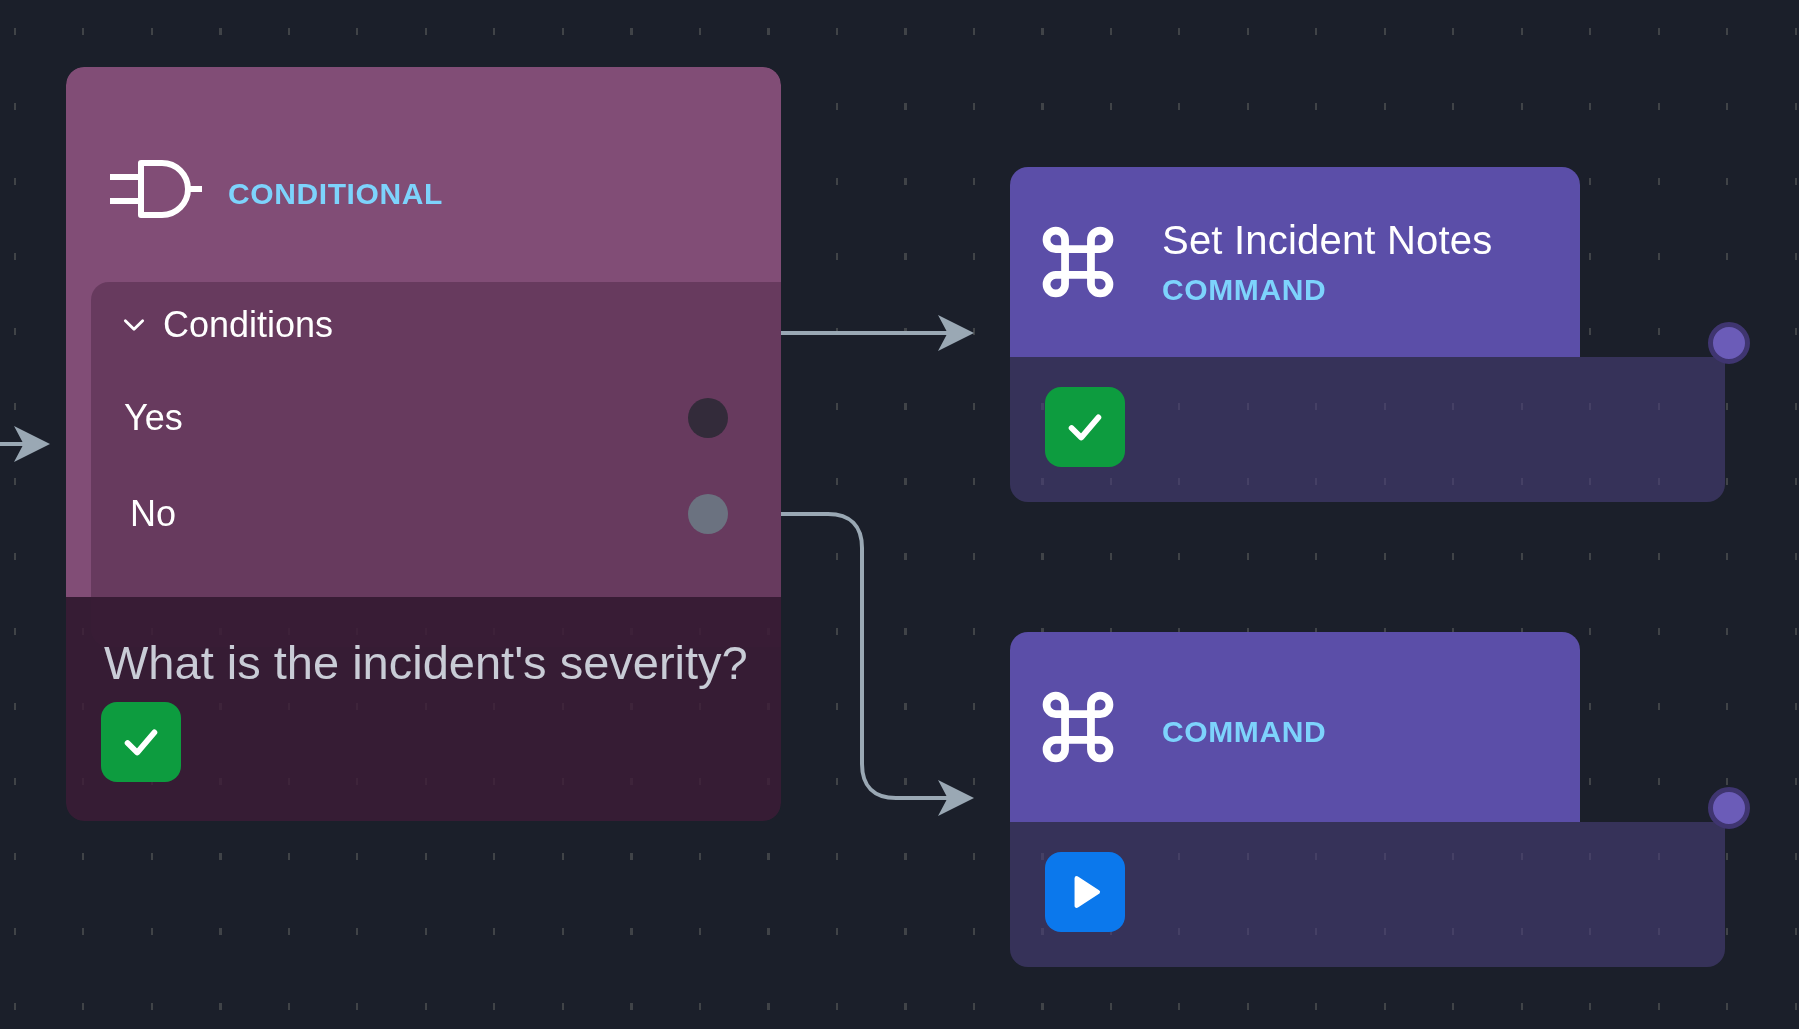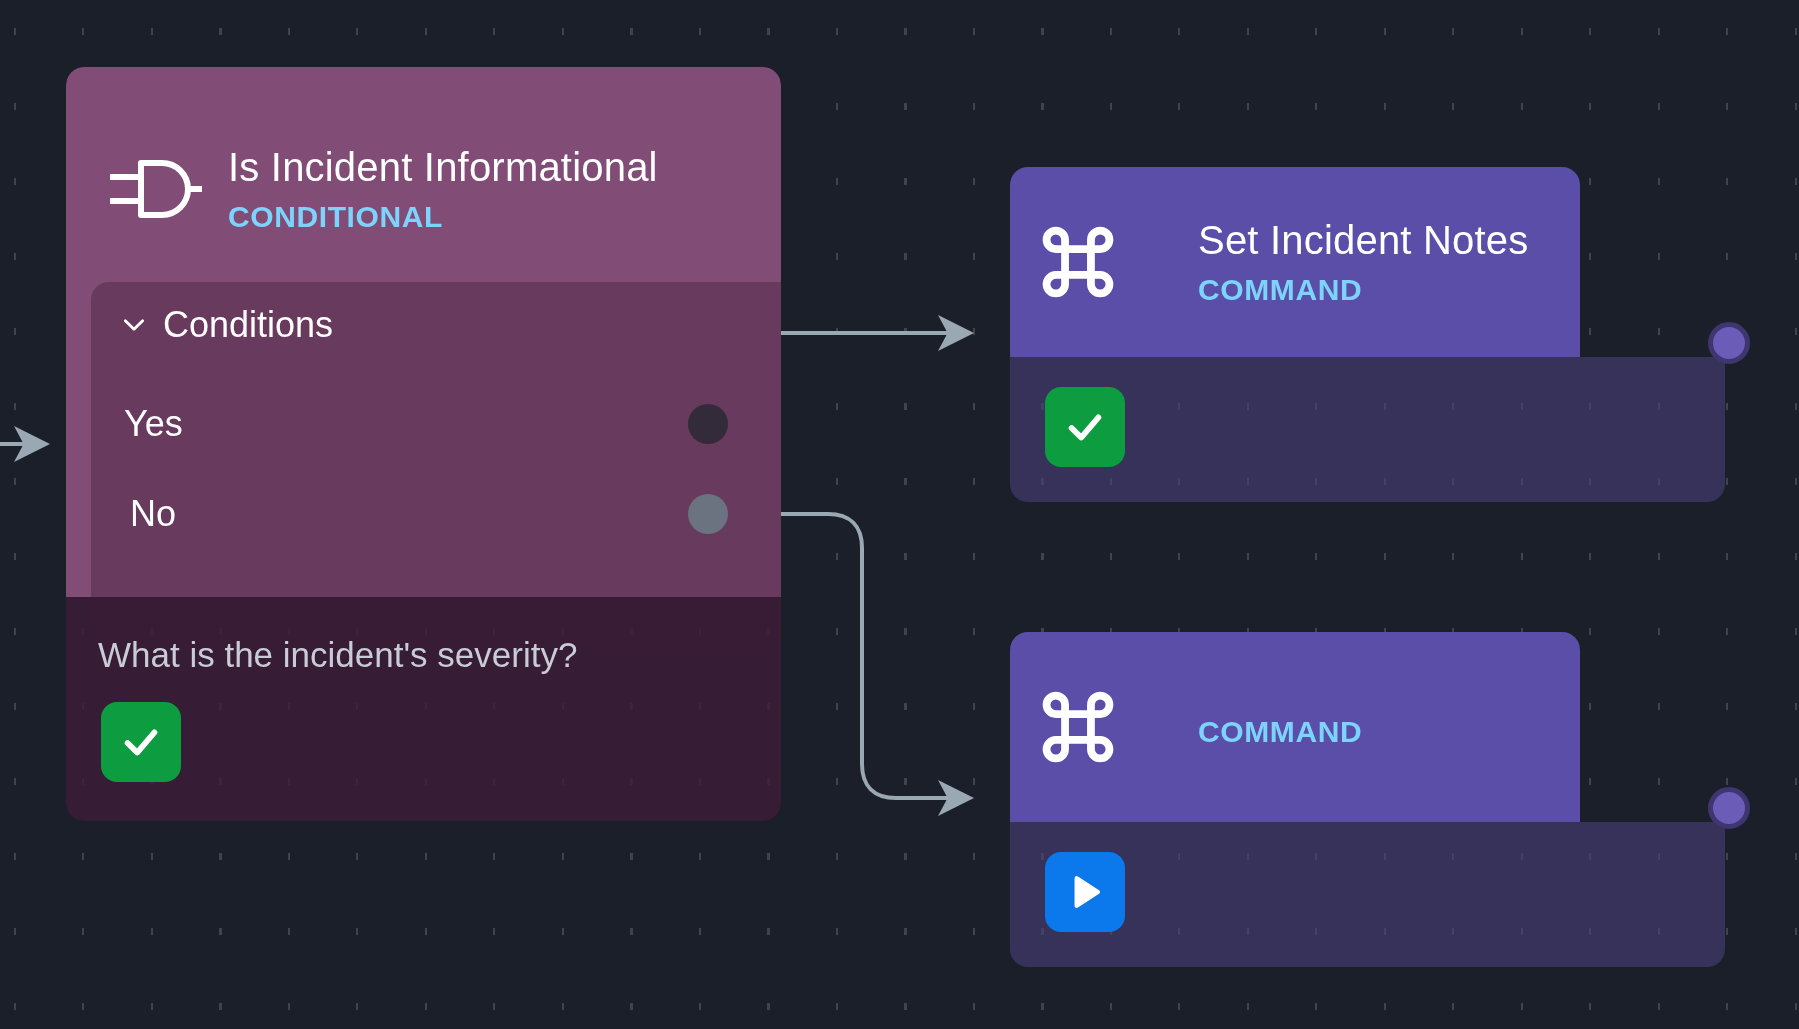--- a/index.html
+++ b/index.html
@@ -139,21 +139,21 @@
     white-space: nowrap;
   }
   .branch-row {
     position: absolute;
     left: 0;
     width: 665px;
     height: 60px;
     display: flex;
     align-items: center;
   }
-  .branch-row.yes { top: 112px; }
+  .branch-row.yes { top: 106px; }
   .branch-row.no  { top: 202px; padding-left: 6px; }
   .branch-label {
     margin-left: 33px;
     font-size: 36px;
     color: #ffffff;
     font-weight: 400;
   }
   .port {
     position: absolute;
     width: 40px;
@@ -168,23 +168,23 @@
     position: absolute;
     left: 0;
     top: 530px;
     width: 715px;
     height: 224px;
     background: rgba(61,28,55,0.78);
     border-radius: 0 0 18px 18px;
   }
   .foot-question {
     position: absolute;
-    left: 32px;
+    left: 38px;
     top: 38px;
-    font-size: 35px;
+    font-size: 47px;
     color: #c9ccd6;
     font-weight: 400;
     white-space: nowrap;
   }
   .status-btn {
     position: absolute;
     left: 100px;
     width: 80px;
     height: 80px;
     border-radius: 16px;
@@ -202,21 +202,20 @@
   .cmd-node.email { left: 1010px; top: 632px; height: 335px; }
   .cmd-head {
     position: absolute;
     left: 0; top: 0;
     width: 570px;
     height: 190px;
     background: #5b4ea8;
     border-radius: 18px 18px 0 0;
     display: flex;
     align-items: center;
-    gap: 36px;
   }
   .cmd-icon {
     width: 96px;
     margin-left: 20px;
     display: flex;
     align-items: center;
     justify-content: center;
     flex: none;
   }
   .cmd-textblock { margin-left: 36px; }
@@ -281,21 +280,20 @@
             <g fill="none" stroke="#ffffff" stroke-width="6" stroke-linecap="square">
               <line x1="2" y1="20" x2="30" y2="20"></line>
               <line x1="2" y1="44" x2="30" y2="44"></line>
               <line x1="78" y1="32" x2="90" y2="32"></line>
             </g>
             <path d="M 31 6 L 31 58 L 52 58 A 26 26 0 0 0 52 6 Z" fill="none" stroke="#ffffff" stroke-width="6" stroke-linejoin="round"></path>
           </svg>
         </div>
 
         <div class="cond-textblock">
-          <div class="node-title">Is Incident Informational</div>
           <div class="node-subtitle">CONDITIONAL</div>
         </div>
       </div>
 
       <div class="cond-panel">
 
         <div class="cond-panel-header">
           <svg class="chev" viewBox="0 0 24 24">
             <path d="M 4 8 L 12 16 L 20 8" fill="none" stroke="#ffffff" stroke-width="2.6" stroke-linecap="round" stroke-linejoin="round"></path>
           </svg>

